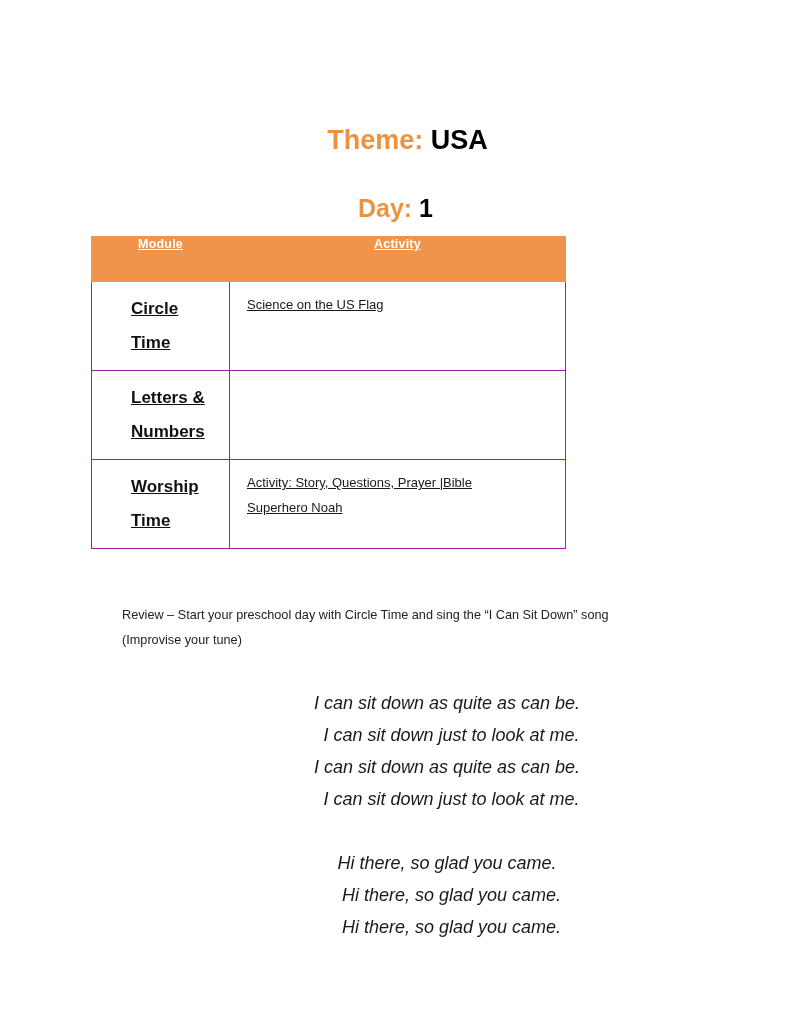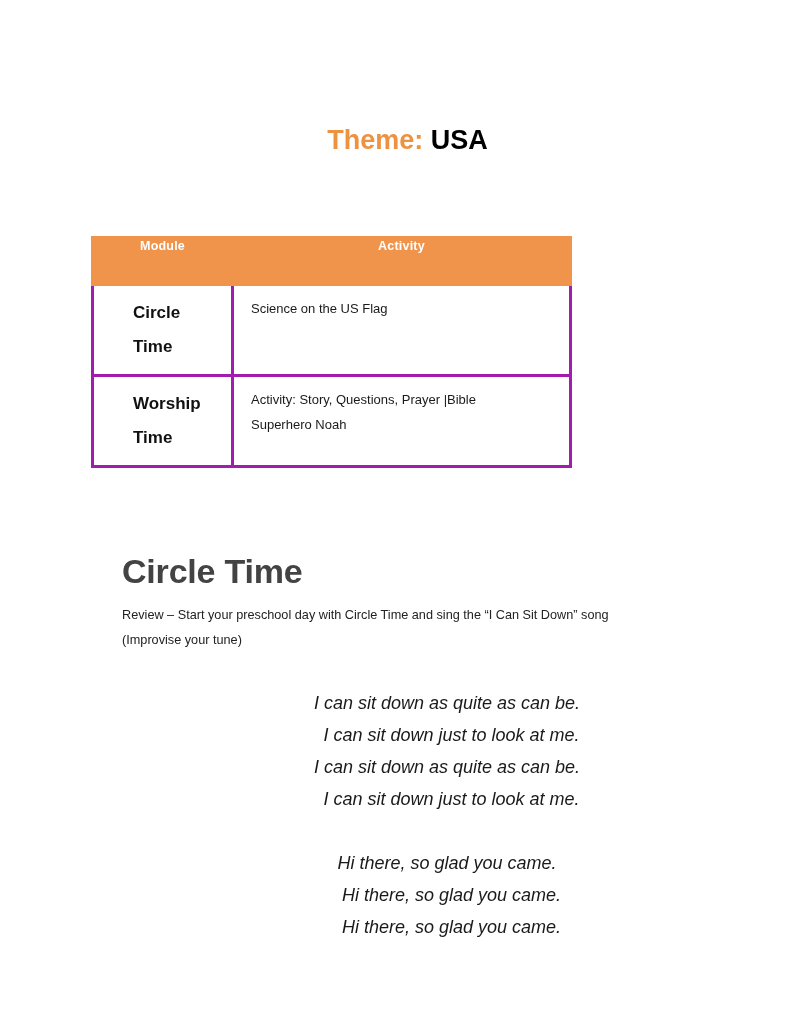--- a/index.html
+++ b/index.html
@@ -51,23 +51,24 @@
     position: absolute;
     left: 91px;
     top: 236px;
     width: 472px;
     border-collapse: collapse;
     table-layout: fixed;
     font-size: 12.5px;
   }
   .schedule-table th,
   .schedule-table td {
-    border: 3px solid #a21caf;
+    border: 1px solid #a21caf;
     vertical-align: top;
     padding: 0;
+    text-decoration: underline;
   }
   .schedule-table thead th {
     background: #F0934B;
     border-color: #F0934B;
     color: #ffffff;
     font-size: 12.5px;
     font-weight: bold;
     height: 44px;
     letter-spacing: 0.2px;
   }
@@ -143,20 +144,24 @@
 </head>
 <body>
 
 <div class="page">
 
   <div class="title-line" id="theme-line">
     <span class="label-orange">Theme:</span>
     <span class="value-black">USA</span>
   </div>
 
+  <div class="title-line" id="day-line">
+    <span class="label-orange">Day:</span>
+    <span class="value-black">1</span>
+  </div>
 
   <table class="schedule-table">
     <thead>
       <tr>
         <th class="col-module">Module</th>
         <th class="col-activity">Activity</th>
       </tr>
     </thead>
     <tbody>
       <tr>
@@ -164,32 +169,41 @@
           <span class="cell-line">Circle</span>
           <span class="cell-line">Time</span>
         </td>
         <td class="activity-cell">
           <span class="cell-line">Science on the US Flag</span>
           <span class="cell-line"></span>
         </td>
       </tr>
       <tr>
         <td class="module-cell">
+          <span class="cell-line">Letters &amp;</span>
+          <span class="cell-line">Numbers</span>
+        </td>
+        <td class="activity-cell">
+          <span class="cell-line"></span>
+          <span class="cell-line"></span>
+        </td>
+      </tr>
+      <tr>
+        <td class="module-cell">
           <span class="cell-line">Worship</span>
           <span class="cell-line">Time</span>
         </td>
         <td class="activity-cell">
           <span class="cell-line">Activity: Story, Questions, Prayer |Bible</span>
           <span class="cell-line">Superhero Noah</span>
         </td>
       </tr>
     </tbody>
   </table>
 
-  <div id="section-heading">Circle Time</div>
 
   <div class="body-para" id="review-para">Review – Start your preschool day with Circle Time and sing the “I Can Sit Down” song (Improvise your tune)</div>
 
   <div class="lyrics" id="lyrics-sit-down">
     <span class="lyric-line indent-1">I can sit down as quite as can be.</span>
     <span class="lyric-line indent-2">I can sit down just to look at me.</span>
     <span class="lyric-line indent-1">I can sit down as quite as can be.</span>
     <span class="lyric-line indent-2">I can sit down just to look at me.</span>
   </div>
 

